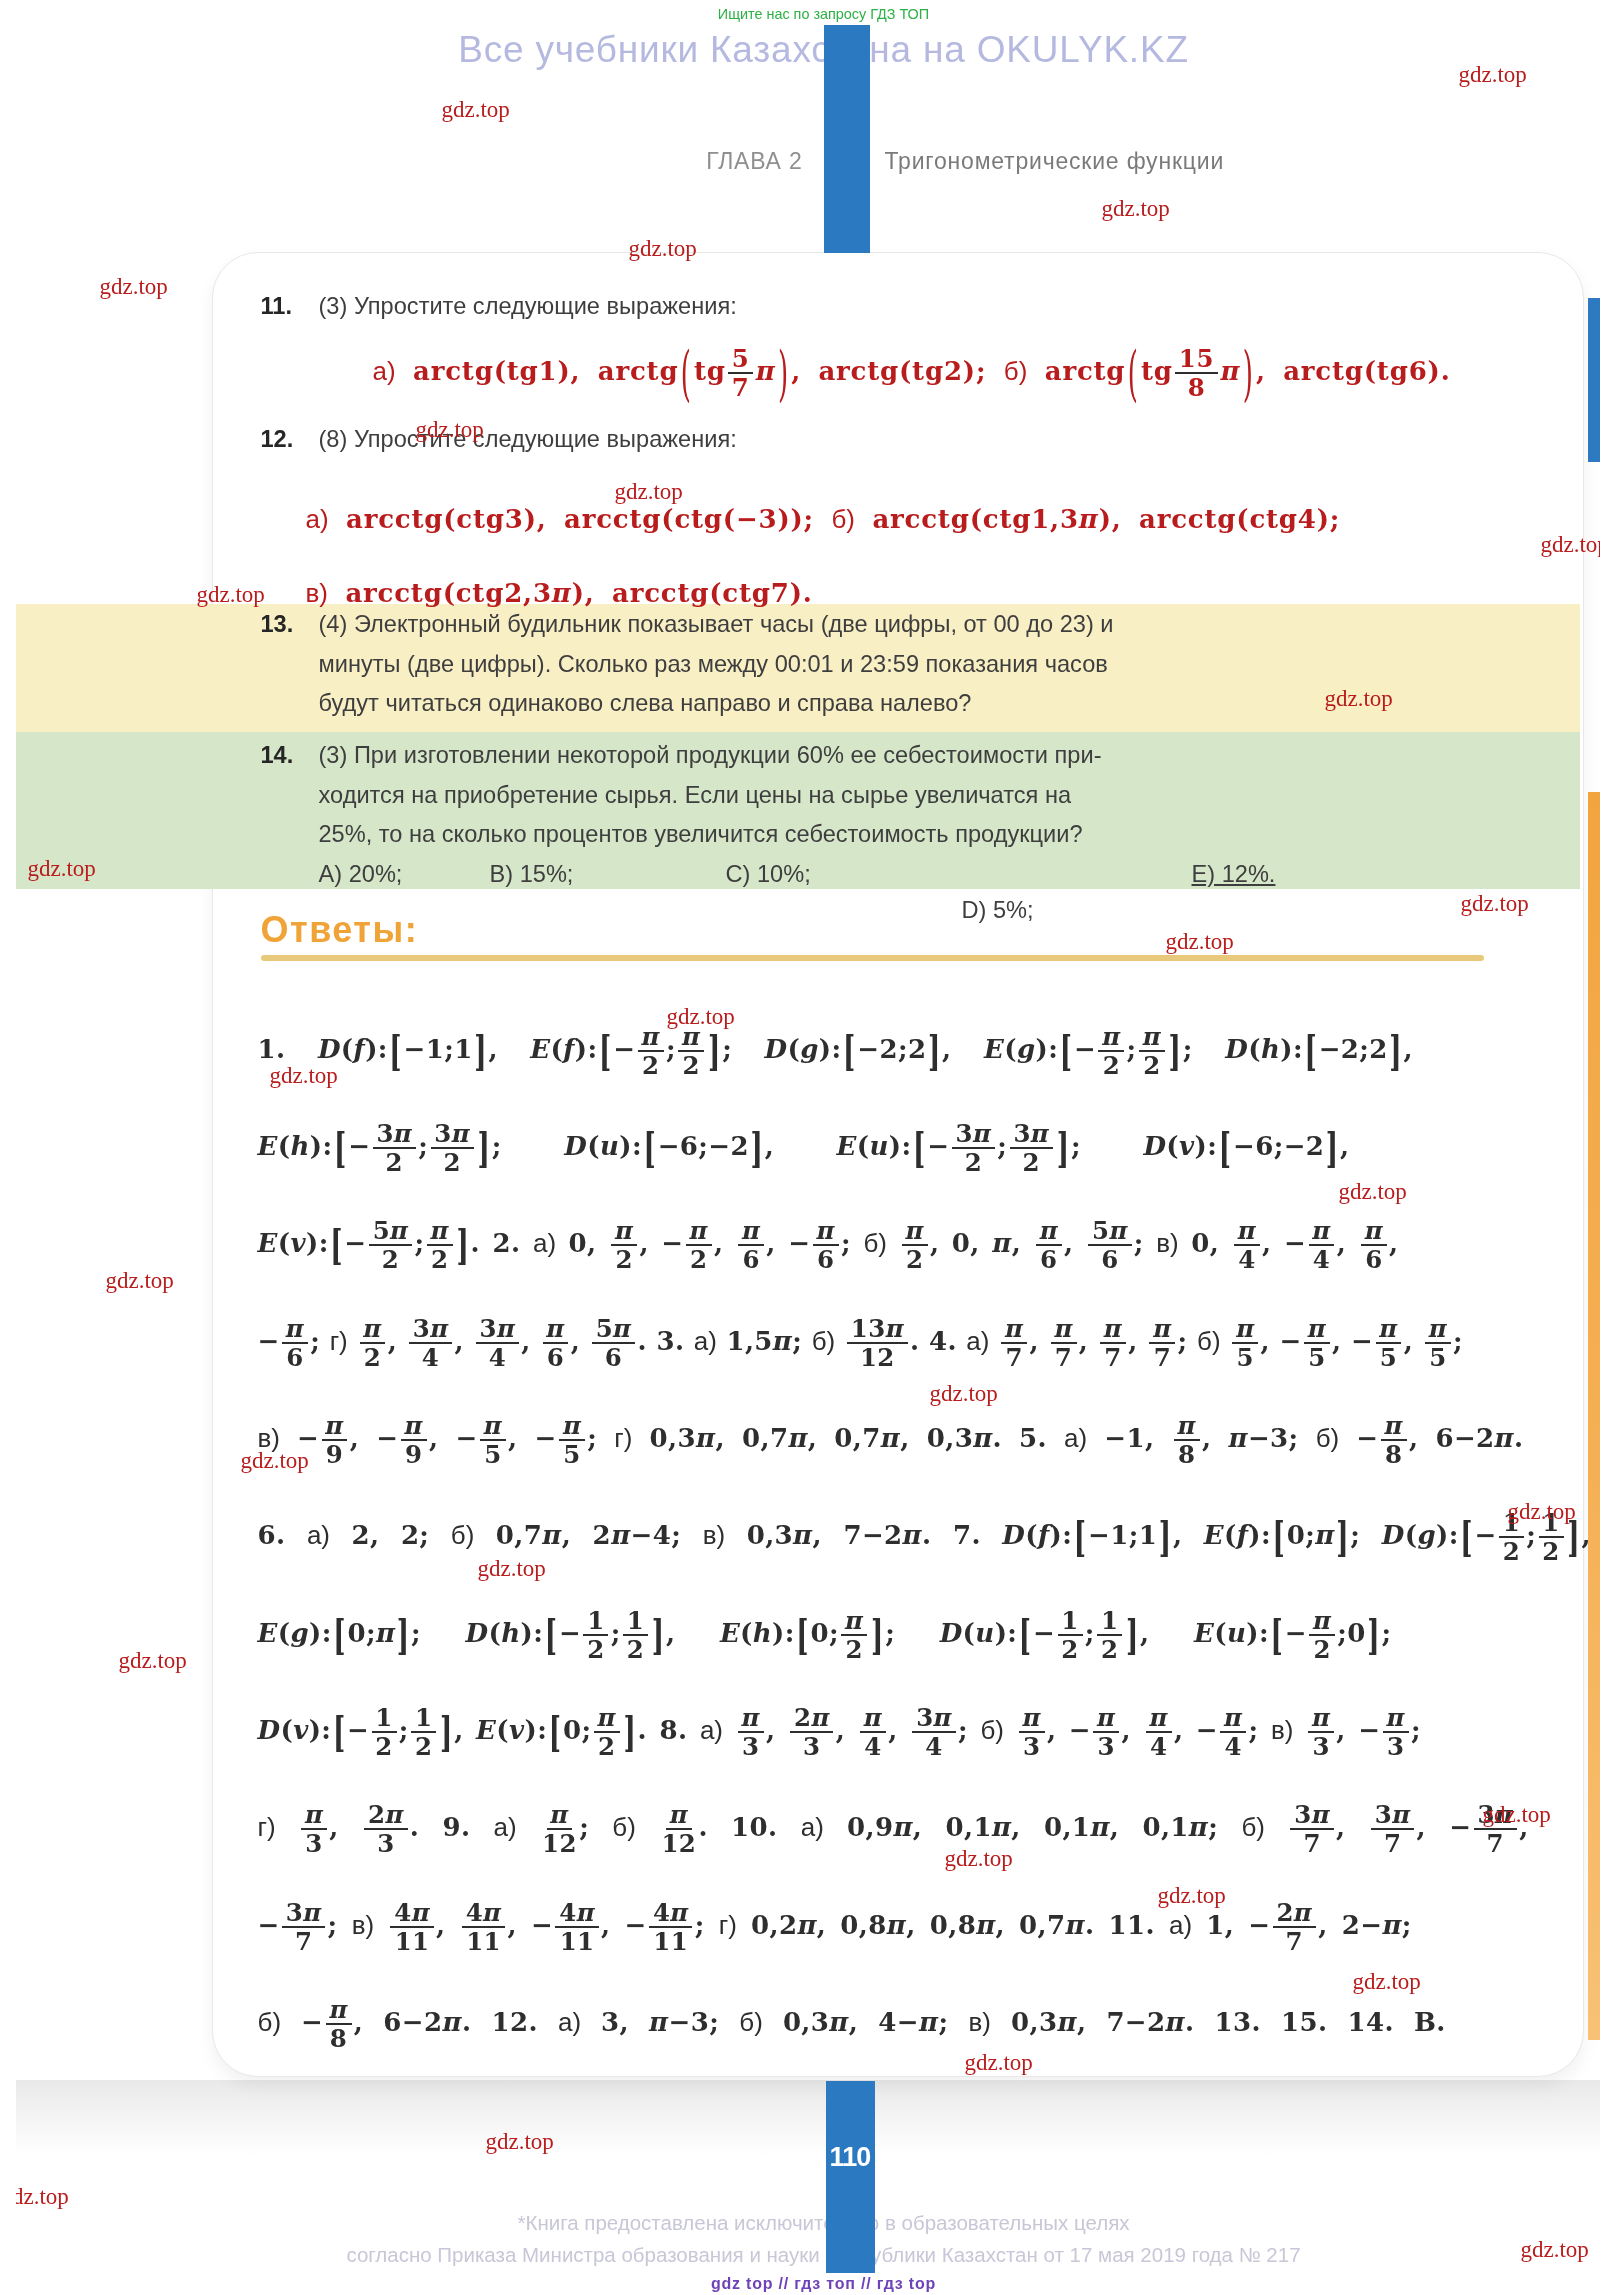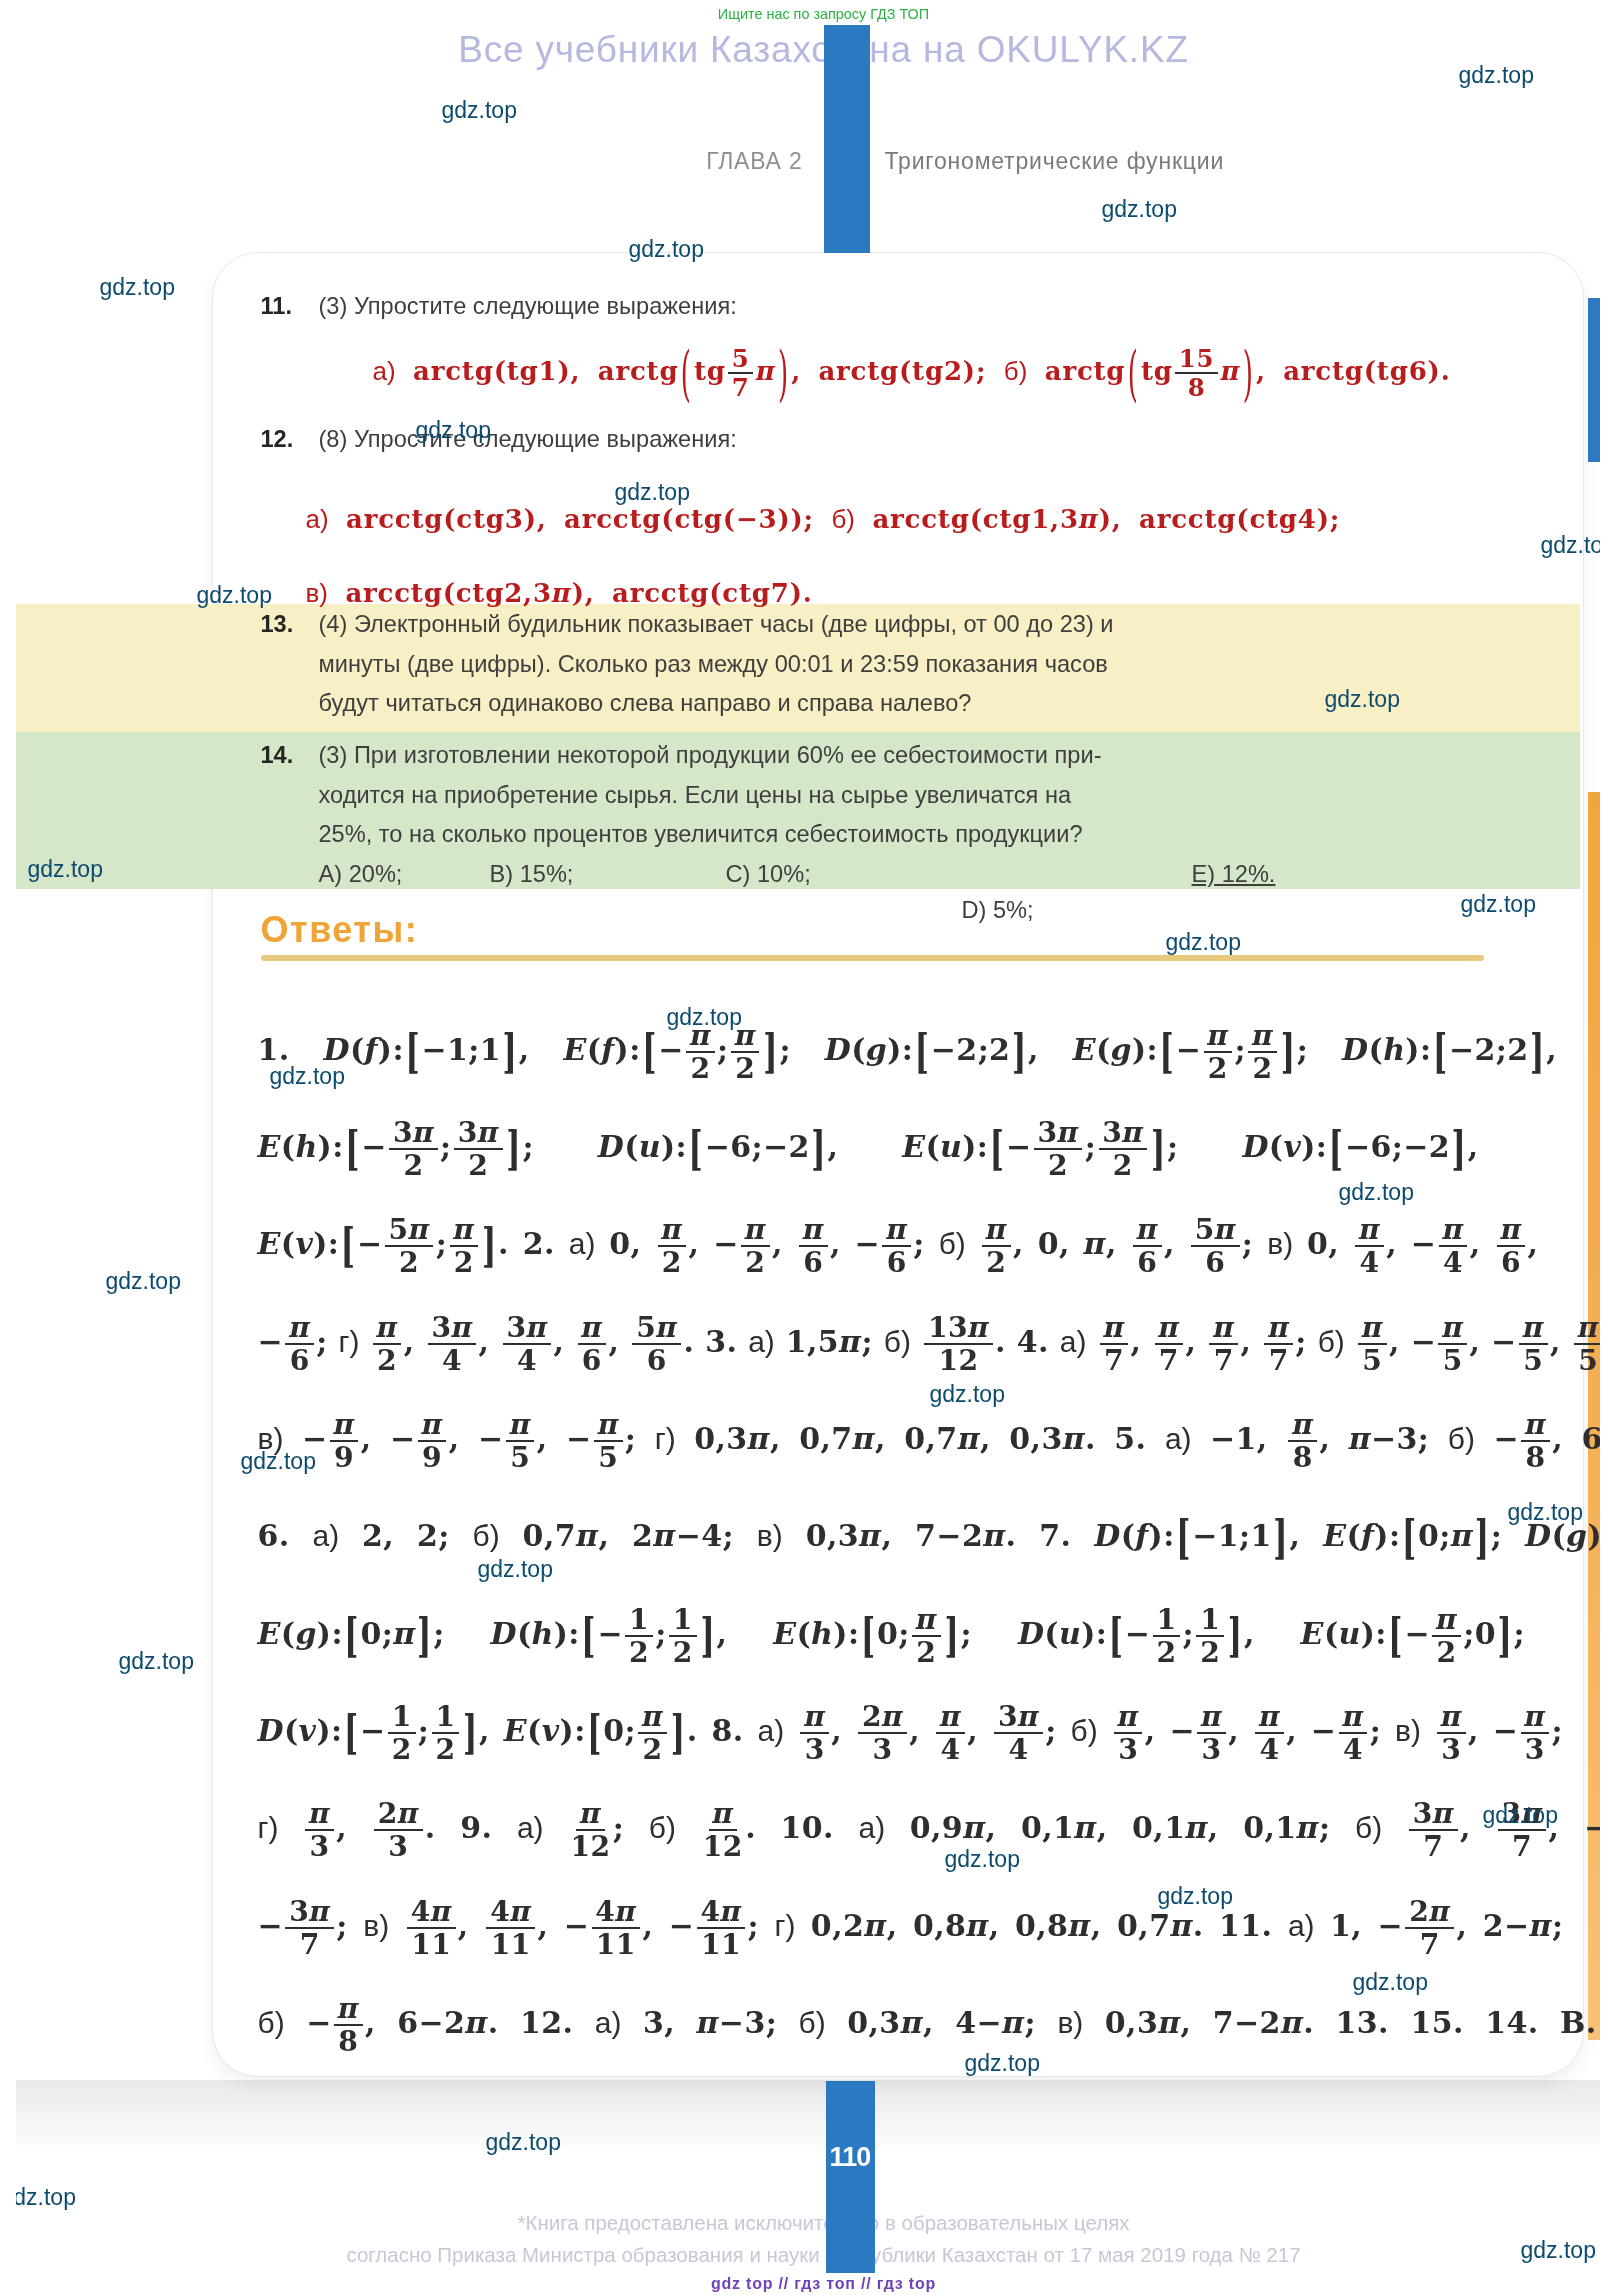--- a/index.html
+++ b/index.html
@@ -17,21 +17,21 @@
   .band-yellow{position:absolute;left:0;top:604px;width:1564px;height:128px;background:#f9efc5;z-index:2}
   .band-green{position:absolute;left:0;top:732px;width:1564px;height:157px;background:#d6e6c9;z-index:2}
   .sq-blue{position:absolute;left:1572px;top:298px;width:44px;height:164px;background:#2d7ac1;z-index:2}
   .bar-orange{position:absolute;left:1572px;top:792px;width:44px;height:1248px;z-index:2;
         background:linear-gradient(180deg,#f2a53f 0%,#f5b055 55%,#f8c175 100%)}
   .pline{position:absolute;font-size:23.6px;color:#3e3e3e;white-space:nowrap;z-index:3}
   .pnum{font-weight:700;color:#262626}
   .math{position:absolute;font-family:"DejaVu Serif",serif;font-weight:600;color:#b91c1c;
         white-space:nowrap;z-index:3;font-size:26px;letter-spacing:0.8px;word-spacing:7.6px}
   .ans{position:absolute;left:242px;font-family:"DejaVu Serif",serif;font-weight:600;color:#2e2e2e;
-        white-space:nowrap;z-index:3;font-size:30px;letter-spacing:0.4px;height:97px;line-height:97px}
+        white-space:nowrap;z-index:3;font-size:26px;letter-spacing:0.4px;height:97px;line-height:97px}
   .fr{display:inline-flex;flex-direction:column;align-items:center;vertical-align:middle;
       line-height:1.05;margin:0 2.3px;font-size:.94em}
   .fr .fn{border-bottom:2.3px solid #2e2e2e;padding:0 3.8px 0.8px}
   .fr .fd{padding-top:0.8px}
   .tb{display:inline-block;transform:scaleY(1.55);vertical-align:middle;margin:0 1.5px;line-height:1}
   .tp{display:inline-block;transform:scaleY(2.3);vertical-align:middle;margin:0 2.3px;line-height:1;font-weight:400}
   .bd{font-weight:800}
   .lb{font-family:"Liberation Sans",sans-serif;font-weight:400;letter-spacing:0}
   .answers-head{position:absolute;left:245px;top:909px;font-size:36px;font-weight:700;color:#f0a437;
         letter-spacing:1.5px;z-index:3}
@@ -39,21 +39,21 @@
         background:#e8c87b;z-index:3}
   .strip-bottom{position:absolute;left:0;top:2080px;width:1616px;height:84px;z-index:0;
         background:linear-gradient(180deg,#e9e9e9 0%,rgba(255,255,255,0) 90%)}
   .bar-bottom{position:absolute;left:810px;top:2081px;width:49px;height:192px;background:#2a79c1;z-index:2}
   .bar-bottom span{position:absolute;top:61px;left:0;width:49px;text-align:center;color:#ffffff;
         font-size:27px;font-weight:700;letter-spacing:-0.8px}
   .foot1{position:absolute;top:2211px;left:0;width:1616px;text-align:center;font-size:20.5px;color:#c7c7d7;z-index:1}
   .foot2{position:absolute;top:2243px;left:0;width:1616px;text-align:center;font-size:20.5px;color:#c7c7d7;z-index:1}
   .foot3{position:absolute;top:2275px;left:0;width:1616px;text-align:center;font-size:16px;color:#6e42b8;
         font-weight:700;letter-spacing:0.8px;z-index:3}
-  .wm{position:absolute;font-size:23px;color:#0c4a6e;z-index:4;font-family:Liberation Sans, sans-serif}
+  .wm{position:absolute;font-size:23px;color:#b91c1c;z-index:4;font-family:Liberation Serif, serif}
 </style>
 </head>
 <body>
 
 <div class="page">
   <div class="hint">Ищите нас по запросу ГДЗ ТОП</div>
   <div class="site-title">Все учебники Казахстана на OKULYK.KZ</div>
   <div class="chapter-label">ГЛАВА 2</div>
   <div class="chapter-title">Тригонометрические функции</div>
   <div class="bar-top"></div>

